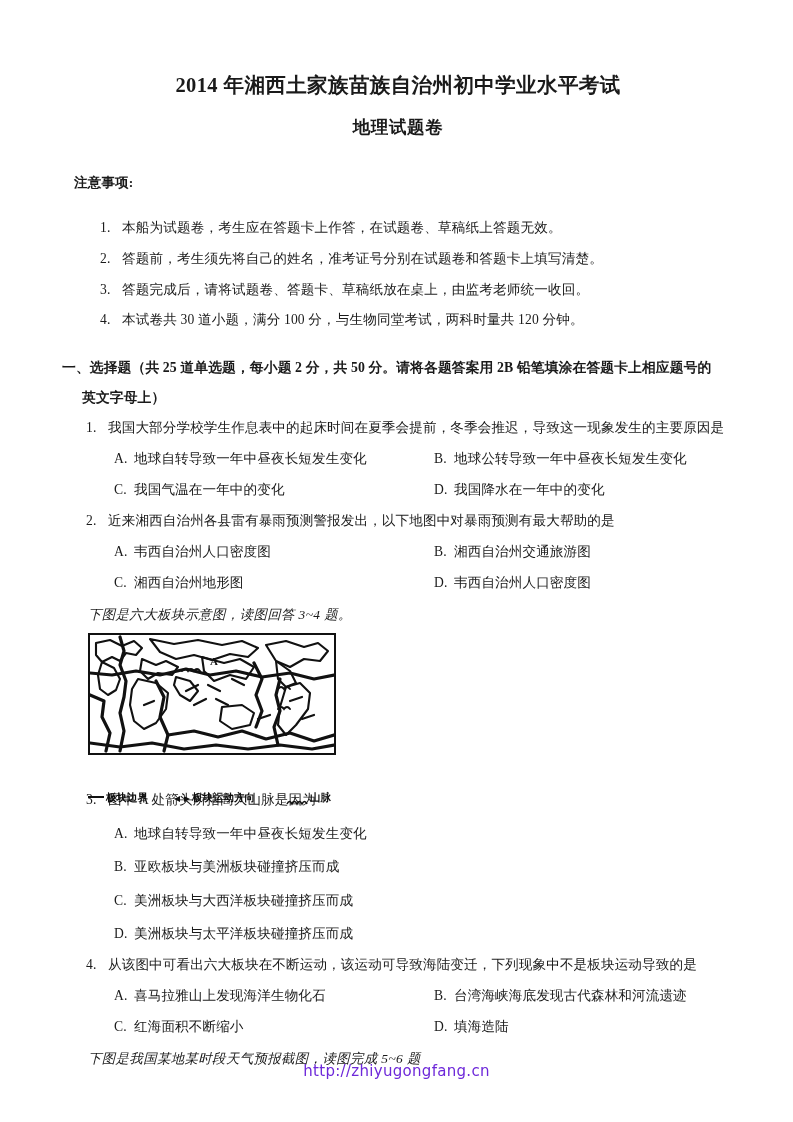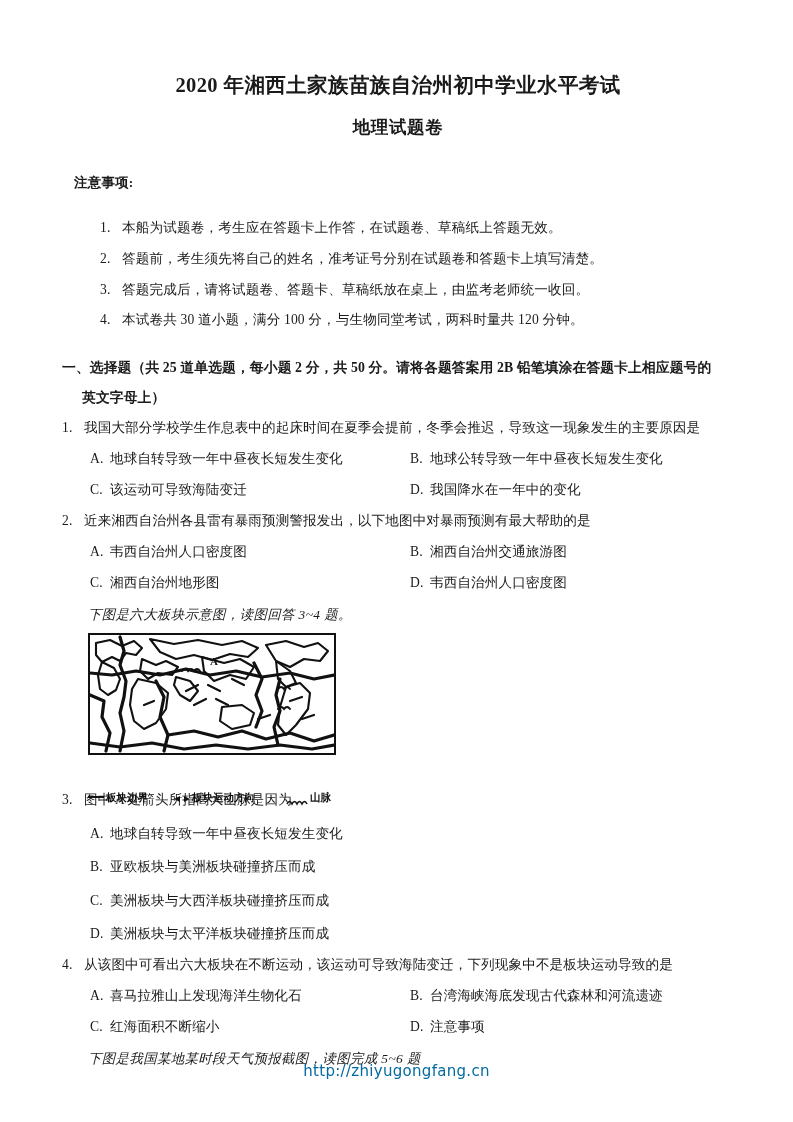--- a/index.html
+++ b/index.html
@@ -83,20 +83,21 @@
   }
   .section-head .line2 {
     display: block;
     padding-top: 16px;
     padding-left: 20px;
   }
 
   
   .question {
     padding-top: 17px;
+    margin-left: 24px;
   }
   .q-stem {
     font-size: 13.6px;
     line-height: 1.0;
     letter-spacing: 0.1px;
     white-space: nowrap;
   }
   .q-stem .qnum {
     display: inline-block;
     width: 22px;
@@ -214,31 +215,31 @@
 
   
   .watermark {
     position: absolute;
     left: 0;
     right: 0;
     top: 1062px;
     text-align: center;
     font-family: "DejaVu Sans", "Liberation Sans", sans-serif;
     font-size: 15px;
-    color: #0369a1;
+    color: #6d28d9;
     letter-spacing: 0.3px;
   }
 </style>
 </head>
 <body>
 
 <div id="page">
   <div class="content">
 
-    <h1 class="doc-title">2020 年湘西土家族苗族自治州初中学业水平考试</h1>
+    <h1 class="doc-title">2014 年湘西土家族苗族自治州初中学业水平考试</h1>
     <h2 class="doc-subtitle">地理试题卷</h2>
 
     <div class="notice-head">注意事项:</div>
     <ul class="notice-list">
       <li class="notice-item">
         <span class="num">1.</span><span>本船为试题卷，考生应在答题卡上作答，在试题卷、草稿纸上答题无效。</span>
       </li>
       <li class="notice-item">
         <span class="num">2.</span><span>答题前，考生须先将自己的姓名，准考证号分别在试题卷和答题卡上填写清楚。</span>
       </li>
@@ -263,21 +264,21 @@
         <div class="opt-row">
           <div class="opt col-a">
             <span class="letter">A.</span><span>地球自转导致一年中昼夜长短发生变化</span>
           </div>
           <div class="opt col-b">
             <span class="letter">B.</span><span>地球公转导致一年中昼夜长短发生变化</span>
           </div>
         </div>
         <div class="opt-row">
           <div class="opt col-a">
-            <span class="letter">C.</span><span>该运动可导致海陆变迁</span>
+            <span class="letter">C.</span><span>我国气温在一年中的变化</span>
           </div>
           <div class="opt col-b">
             <span class="letter">D.</span><span>我国降水在一年中的变化</span>
           </div>
         </div>
       </div>
     </div>
 
     <div class="question">
       <div class="q-stem">
@@ -423,21 +424,21 @@
           </div>
           <div class="opt col-b">
             <span class="letter">B.</span><span>台湾海峡海底发现古代森林和河流遗迹</span>
           </div>
         </div>
         <div class="opt-row">
           <div class="opt col-a">
             <span class="letter">C.</span><span>红海面积不断缩小</span>
           </div>
           <div class="opt col-b">
-            <span class="letter">D.</span><span>注意事项</span>
+            <span class="letter">D.</span><span>填海造陆</span>
           </div>
         </div>
       </div>
     </div>
 
     <div class="caption-kai">下图是我国某地某时段天气预报截图，读图完成 5~6 题</div>
 
   </div>
 
   <div class="watermark">http://zhiyugongfang.cn</div>

